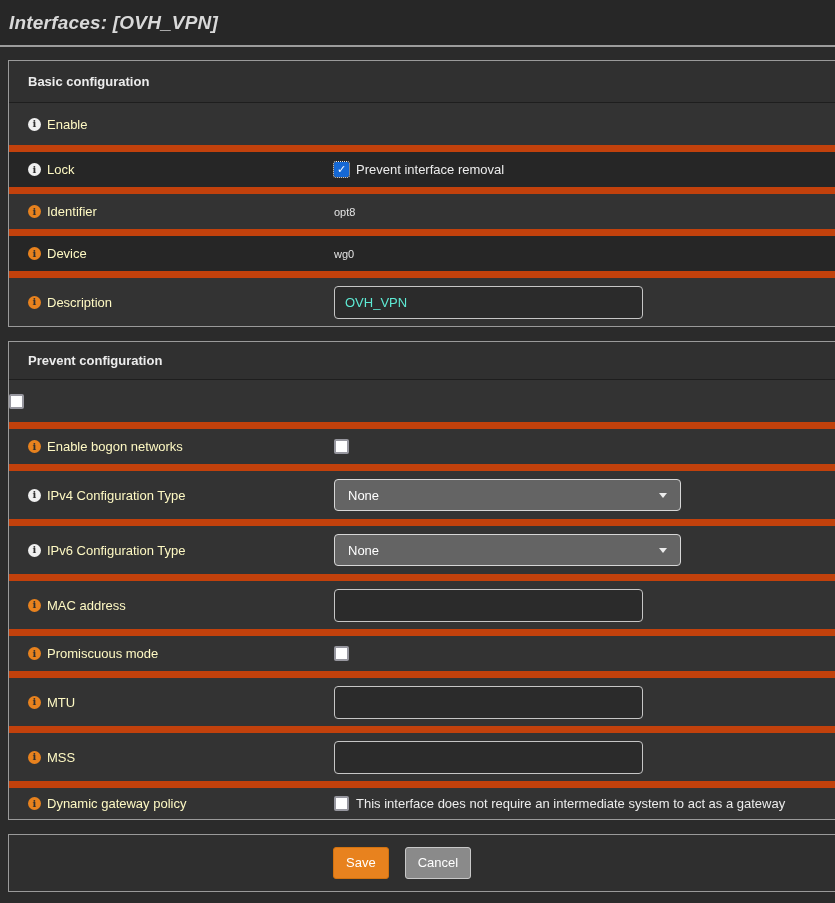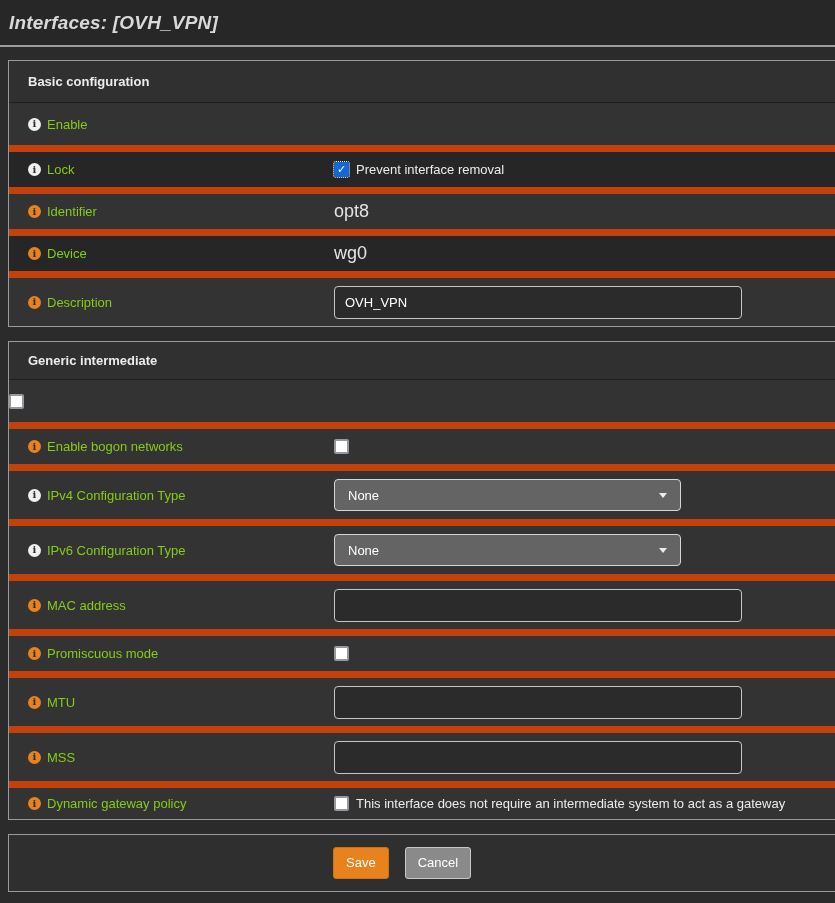--- a/index.html
+++ b/index.html
@@ -33,21 +33,21 @@
   #section-basic .panel-heading { height:42px; }
   #section-generic .panel-heading { height:38px; }
   .form-row { display:flex; align-items:stretch; background:#333333; border-top:7px solid #c2410c; }
   .panel-heading + .form-row { border-top:none; }
   .form-row.shade-dark { background:#262626; }
   .row-sm { height:42px; }
   .row-lg { height:55px; }
   #section-generic .form-row:last-child { height:38px; }
   .label-cell {
     width:325px; min-width:325px; display:flex; align-items:center;
-    padding-left:19px; gap:6px; font-size:13px; color:#84cc16;
+    padding-left:19px; gap:6px; font-size:13px; color:#fef9c3;
   }
   .label-text { white-space:nowrap; }
   .control-cell { flex:1; display:flex; align-items:center; }
   
   .info-icon {
     width:13px; height:13px; min-width:13px; border-radius:50%;
     display:inline-flex; align-items:center; justify-content:center;
     cursor:pointer;
   }
   .info-icon::after {
@@ -59,26 +59,26 @@
     width:15px; height:15px; min-width:15px; border-radius:2px;
     background:#ffffff; border:2px solid #97979f;
     display:inline-flex; align-items:center; justify-content:center;
     cursor:pointer;
   }
   .cb--checked { background:#1568d4; border-color:#1568d4; }
   .cb--checked::after { content:"\2713"; color:#fff; font-size:11px; font-weight:bold; line-height:1; }
   .cb--focused { outline:1px dotted #e6e6e6; outline-offset:0; }
   .cb-label { margin-left:7px; font-size:13px; color:#ececec; white-space:nowrap; }
   
-  .static-value { font-size:18px; color:#e4e4e4; }
+  .static-value { font-size:11px; color:#e4e4e4; }
   
   .text-input {
-    width:408px; height:33px; background:#2b2b2b;
+    width:309px; height:33px; background:#2b2b2b;
     border:1px solid #c6c6c6; border-radius:4px;
-    color:#ffffff; font-size:13px; padding:0 10px;
+    color:#5eead4; font-size:13px; padding:0 10px;
     font-family:"Liberation Sans","DejaVu Sans",sans-serif;
     outline:none;
   }
   
   .select {
     width:347px; height:32px; background:#646464;
     border:1px solid #d6d6d6; border-radius:4px;
     color:#ffffff; font-size:13px; padding:0 13px;
     display:flex; align-items:center; justify-content:space-between;
     cursor:pointer;
@@ -152,21 +152,21 @@
             <span class="info-icon" style="background: rgb(232, 130, 30);"></span>
             <span class="label-text">Description</span>
           </div>
           <div class="control-cell">
             <input class="text-input" type="text" value="OVH_VPN" style="">
           </div>
         </div>
       </section>
       <section class="panel" id="section-generic">
         <div class="panel-heading">
-          <span>Generic intermediate</span>
+          <span>Prevent configuration</span>
         </div>
         <div class="form-row row-sm">
           <div class="control-cell">
             <span class="cb" role="checkbox" aria-checked="false"></span>
           </div>
         </div>
         <div class="form-row row-sm">
           <div class="label-cell">
             <span class="info-icon" style="background: rgb(232, 130, 30);"></span>
             <span class="label-text">Enable bogon networks</span>

